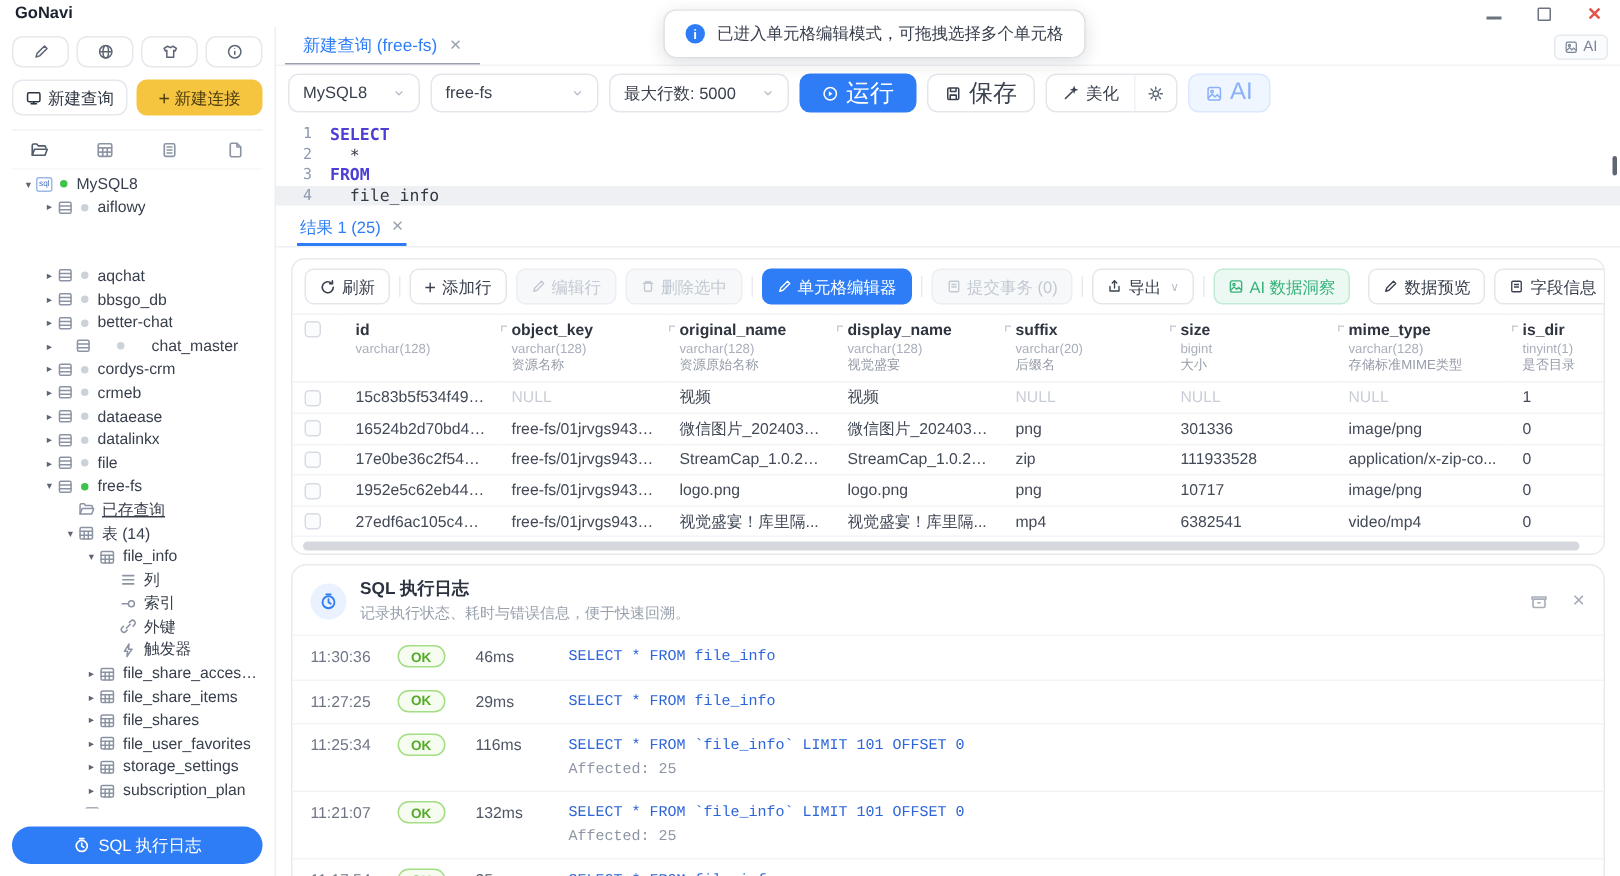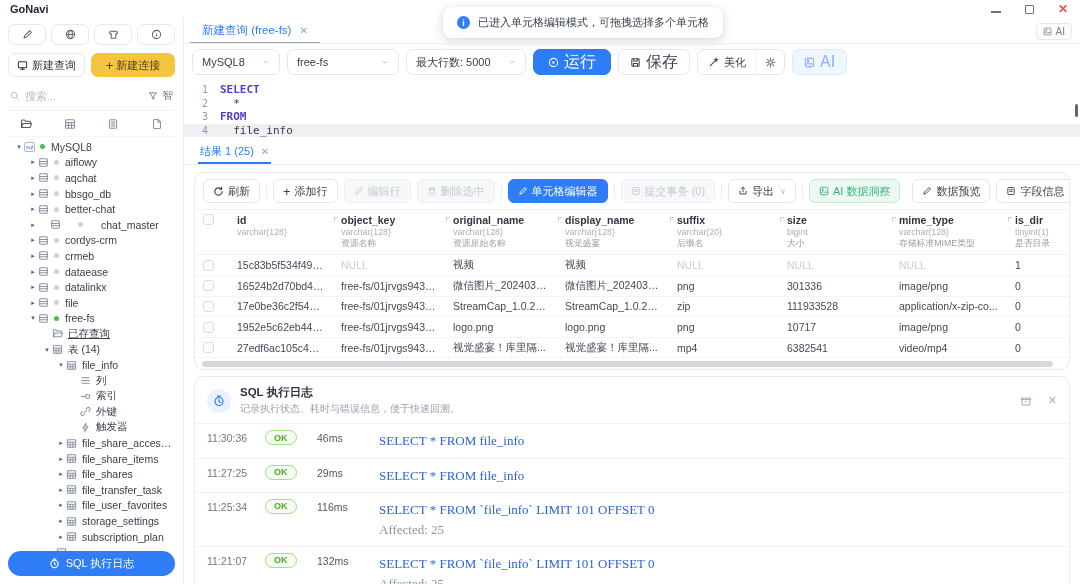--- a/index.html
+++ b/index.html
@@ -114,21 +114,21 @@
   .log-sub{font-size:10px;color:#99a1ad;margin-top:2px}
   .log-actions{margin-left:auto;display:flex;gap:16px;color:#a7aeb8;align-items:center}
   .log-close{font-size:11px;color:#a7aeb8}
   .log-entries{overflow:hidden;flex:1}
   .log-row{display:flex;align-items:flex-start;padding:6px 12px;border-top:1px solid #f1f3f6}
   .lr-time{width:58px;flex:none;color:#6e7686;font-size:10.5px;padding-top:2px}
   .lr-badge{width:52px;flex:none}
   .ok-badge{display:inline-block;border:1px solid #a4dd84;color:#54a92a;background:#f6fdf0;
     font-size:9px;font-weight:bold;border-radius:9px;padding:1.5px 8px}
   .lr-dur{width:62px;flex:none;color:#4e5564;font-size:10.5px;padding-top:2px}
-  .lr-sql{flex:1;font-family:Liberation Serif, serif;font-size:13px;color:#2c64d9;line-height:1.55;padding-top:1px}
+  .lr-sql{flex:1;font-family:Liberation Mono, monospace;font-size:10px;color:#2c64d9;line-height:1.55;padding-top:1px}
   .lr-affected{color:#8d95a4}
   .i{display:inline-flex;align-items:center}
 </style>
 </head>
 <body>
 
 <div class="app">
 
   <div class="titlebar">
     <span class="app-title">GoNavi</span>
@@ -181,35 +181,20 @@
                 <line x1="6" y1="8.5" x2="6" y2="10"></line>
                 <line x1="4" y1="10" x2="8" y2="10"></line>
               </svg>
             </span>
           <span>新建查询</span>
         </button>
         <button class="btn-new-conn">
           <span class="plus-glyph">+</span>
           <span>新建连接</span>
         </button>
-      </div>
-      <div class="search-row">
-        <span class="i">
-            <svg width="10" height="10" viewBox="0 0 12 12" fill="none" stroke="currentColor" stroke-width="1.2">
-              <circle cx="5" cy="5" r="3.4"></circle>
-              <line x1="7.6" y1="7.6" x2="10.4" y2="10.4"></line>
-            </svg>
-          </span>
-        <span class="search-text">搜索...</span>
-        <span class="i" style="color:#6e7786">
-            <svg width="10" height="10" viewBox="0 0 12 12" fill="none" stroke="currentColor" stroke-width="1.1" stroke-linejoin="round">
-              <path d="M1.8 2.2h8.4L7 6.2v3.6L5 8.6V6.2z"></path>
-            </svg>
-          </span>
-        <span class="smart-label">智</span>
       </div>
       <div class="sidebar-tabs">
         <span class="i first">
             <svg width="12" height="12" viewBox="0 0 12 12" fill="none" stroke="currentColor" stroke-width="1.1" stroke-linejoin="round">
               <path d="M1.5 9.5V3c0-.5.4-1 1-1h2l1 1.2h4c.5 0 1 .4 1 1v.8"></path>
               <path d="M1.5 9.5L3 5.5h8.5L10 9.5z"></path>
             </svg>
           </span>
         <span class="i">
             <svg width="12" height="12" viewBox="0 0 12 12" fill="none" stroke="currentColor" stroke-width="1.1">
@@ -249,21 +234,21 @@
             <span class="tw-icon">
               <svg width="11" height="11" viewBox="0 0 12 12" fill="none" stroke="currentColor" stroke-width="1.1" stroke-linecap="round" stroke-linejoin="round">
                 <rect x="1.8" y="2" width="8.4" height="8" rx="1"></rect>
                 <line x1="1.8" y1="4.8" x2="10.2" y2="4.8"></line>
                 <line x1="1.8" y1="7.4" x2="10.2" y2="7.4"></line>
               </svg>
             </span>
             <span class="tw-dot dot-gray"></span>
             <span class="tw-label">aiflowy</span>
           </div>
-          <div class="tree-row" style="padding-left: 20px;">
+          <div class="tree-row" style="padding-left: 20px; margin-top: 30px;">
             <span class="tw-arrow">▸</span>
             <span class="tw-icon">
               <svg width="11" height="11" viewBox="0 0 12 12" fill="none" stroke="currentColor" stroke-width="1.1" stroke-linecap="round" stroke-linejoin="round">
                 <rect x="1.8" y="2" width="8.4" height="8" rx="1"></rect>
                 <line x1="1.8" y1="4.8" x2="10.2" y2="4.8"></line>
                 <line x1="1.8" y1="7.4" x2="10.2" y2="7.4"></line>
               </svg>
             </span>
             <span class="tw-dot dot-gray"></span>
             <span class="tw-label">aqchat</span>
@@ -484,33 +469,20 @@
             <span class="tw-icon">
               <svg width="11" height="11" viewBox="0 0 12 12" fill="none" stroke="currentColor" stroke-width="1.1" stroke-linecap="round" stroke-linejoin="round">
                 <rect x="1.5" y="1.8" width="9" height="8.4" rx="1"></rect>
                 <line x1="1.5" y1="4.6" x2="10.5" y2="4.6"></line>
                 <line x1="4.5" y1="4.6" x2="4.5" y2="10.2"></line>
                 <line x1="7.5" y1="4.6" x2="7.5" y2="10.2"></line>
                 <line x1="1.5" y1="7.4" x2="10.5" y2="7.4"></line>
               </svg>
             </span>
             <span class="tw-label">file_shares</span>
-          </div>
-          <div class="tree-row" style="padding-left: 48px;">
-            <span class="tw-arrow">▸</span>
-            <span class="tw-icon">
-              <svg width="11" height="11" viewBox="0 0 12 12" fill="none" stroke="currentColor" stroke-width="1.1" stroke-linecap="round" stroke-linejoin="round">
-                <rect x="1.5" y="1.8" width="9" height="8.4" rx="1"></rect>
-                <line x1="1.5" y1="4.6" x2="10.5" y2="4.6"></line>
-                <line x1="4.5" y1="4.6" x2="4.5" y2="10.2"></line>
-                <line x1="7.5" y1="4.6" x2="7.5" y2="10.2"></line>
-                <line x1="1.5" y1="7.4" x2="10.5" y2="7.4"></line>
-              </svg>
-            </span>
-            <span class="tw-label">file_transfer_task</span>
           </div>
           <div class="tree-row" style="padding-left: 48px;">
             <span class="tw-arrow">▸</span>
             <span class="tw-icon">
               <svg width="11" height="11" viewBox="0 0 12 12" fill="none" stroke="currentColor" stroke-width="1.1" stroke-linecap="round" stroke-linejoin="round">
                 <rect x="1.5" y="1.8" width="9" height="8.4" rx="1"></rect>
                 <line x1="1.5" y1="4.6" x2="10.5" y2="4.6"></line>
                 <line x1="4.5" y1="4.6" x2="4.5" y2="10.2"></line>
                 <line x1="7.5" y1="4.6" x2="7.5" y2="10.2"></line>
                 <line x1="1.5" y1="7.4" x2="10.5" y2="7.4"></line>

